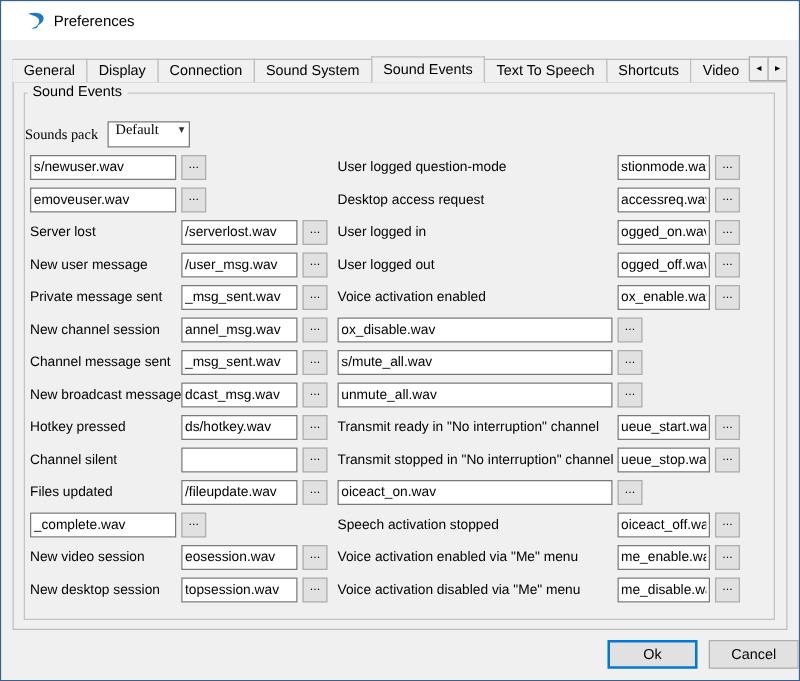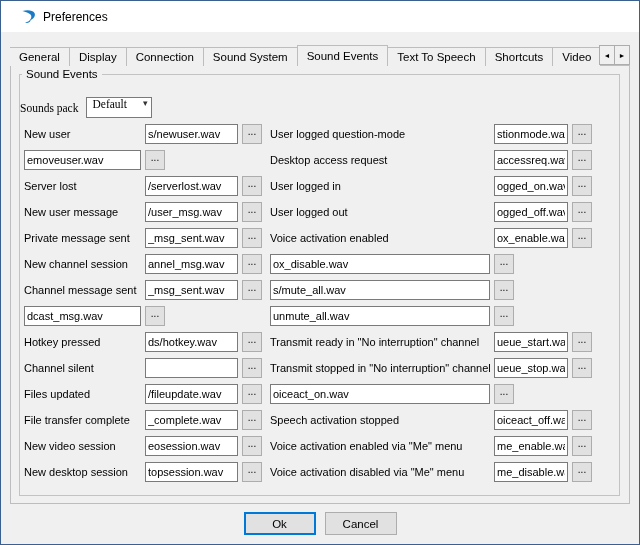--- a/index.html
+++ b/index.html
@@ -97,21 +97,21 @@
   }
   .browse-btn {
     width:20px; height:20px; background:#e1e1e1; border:1px solid #adadad;
     font:10px "Liberation Sans", sans-serif; line-height:1; padding:0 0 4px 0;
     color:#000;
   }
 
   
   .button-row {
     position:absolute; left:0; right:0; bottom:9px; height:23px;
-    display:flex; justify-content:center; gap:9px;
+    display:flex; justify-content:flex-end; gap:9px;
   }
   .btn {
     width:72px; height:23px; background:#e1e1e1; border:1px solid #adadad;
     font:11.5px "Liberation Sans", sans-serif; color:#000;
   }
   .btn.default { border:2px solid #0078d7; }
 </style>
 </head>
 <body>
 
@@ -152,21 +152,20 @@
         <div class="sounds-row">
           <span class="sp-label">Sounds pack</span>
           <div class="combobox">
             <span class="combo-value">Default</span>
             <span class="combo-arrow">▾</span>
           </div>
         </div>
 
         <div class="events-col left" id="left-col">
             <div class="event-row">
-              <span class="event-label">New user</span>
               <input type="text" class="event-input" value="s/newuser.wav" style="">
               <button class="browse-btn">...</button>
             </div>
             <div class="event-row">
               <input type="text" class="event-input" value="emoveuser.wav" style="">
               <button class="browse-btn">...</button>
             </div>
             <div class="event-row">
               <span class="event-label">Server lost</span>
               <input type="text" class="event-input" value="/serverlost.wav" style="">
@@ -186,40 +185,40 @@
               <span class="event-label">New channel session</span>
               <input type="text" class="event-input" value="annel_msg.wav" style="">
               <button class="browse-btn">...</button>
             </div>
             <div class="event-row">
               <span class="event-label">Channel message sent</span>
               <input type="text" class="event-input" value="_msg_sent.wav" style="">
               <button class="browse-btn">...</button>
             </div>
             <div class="event-row">
+              <span class="event-label">New broadcast message</span>
               <input type="text" class="event-input" value="dcast_msg.wav" style="">
               <button class="browse-btn">...</button>
             </div>
             <div class="event-row">
               <span class="event-label">Hotkey pressed</span>
               <input type="text" class="event-input" value="ds/hotkey.wav" style="">
               <button class="browse-btn">...</button>
             </div>
             <div class="event-row">
               <span class="event-label">Channel silent</span>
               <input type="text" class="event-input" value="" style="">
               <button class="browse-btn">...</button>
             </div>
             <div class="event-row">
               <span class="event-label">Files updated</span>
               <input type="text" class="event-input" value="/fileupdate.wav" style="">
               <button class="browse-btn">...</button>
             </div>
             <div class="event-row">
-              <span class="event-label">File transfer complete</span>
               <input type="text" class="event-input" value="_complete.wav" style="">
               <button class="browse-btn">...</button>
             </div>
             <div class="event-row">
               <span class="event-label">New video session</span>
               <input type="text" class="event-input" value="eosession.wav" style="">
               <button class="browse-btn">...</button>
             </div>
             <div class="event-row">
               <span class="event-label">New desktop session</span>

